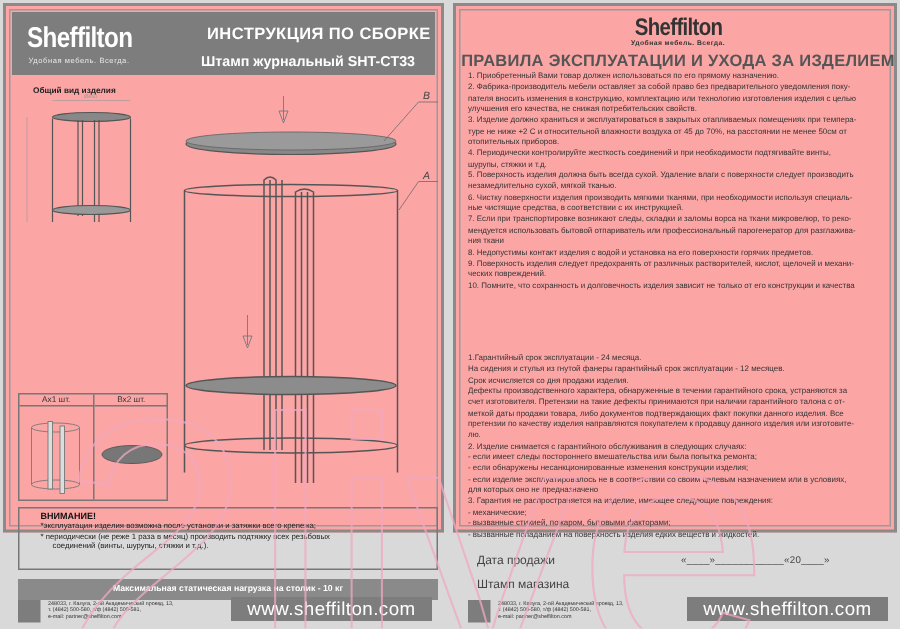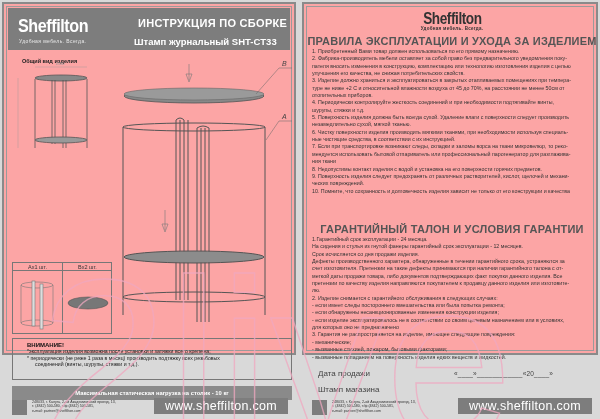--- a/index.html
+++ b/index.html
@@ -184,21 +184,20 @@
     <p>ные чистящие средства, в соответствии с их инструкцией.</p>
     <p>7. Если при транспортировке возникают следы, складки  и заломы ворса на ткани микровелюр, то реко-</p>
     <p>мендуется использовать бытовой отпариватель или профессиональный парогенератор для разглажива-</p>
     <p>ния ткани</p>
     <p>8. Недопустимы контакт изделия с водой и установка на его поверхности горячих предметов.</p>
     <p>9. Поверхность изделия следует  предохранять от различных растворителей, кислот, щелочей и механи-</p>
     <p>ческих повреждений.</p>
     <p>10. Помните, что сохранность и долговечность изделия зависит не только от его конструкции и качества</p>
   </div>
 
-  <div class="rtitle" style="top:219px">ГАРАНТИЙНЫЙ ТАЛОН И УСЛОВИЯ ГАРАНТИИ</div>
 
   <div class="rules" style="top:232px">
     <p>1.Гарантийный срок эксплуатации - 24 месяца.</p>
     <p>На сидения и стулья из гнутой фанеры гарантийный срок эксплуатации - 12 месяцев.</p>
     <p>Срок исчисляется со дня продажи изделия.</p>
     <p>Дефекты производственного характера, обнаруженные в течении гарантийного срока, устраняются за</p>
     <p>счет изготовителя. Претензии на такие дефекты принимаются при наличии гарантийного талона с от-</p>
     <p>меткой даты продажи товара, либо документов подтверждающих факт покупки данного изделия. Все</p>
     <p>претензии по качеству изделия направляются покупателем к продавцу данного изделия или изготовите-</p>
     <p>лю.</p>

